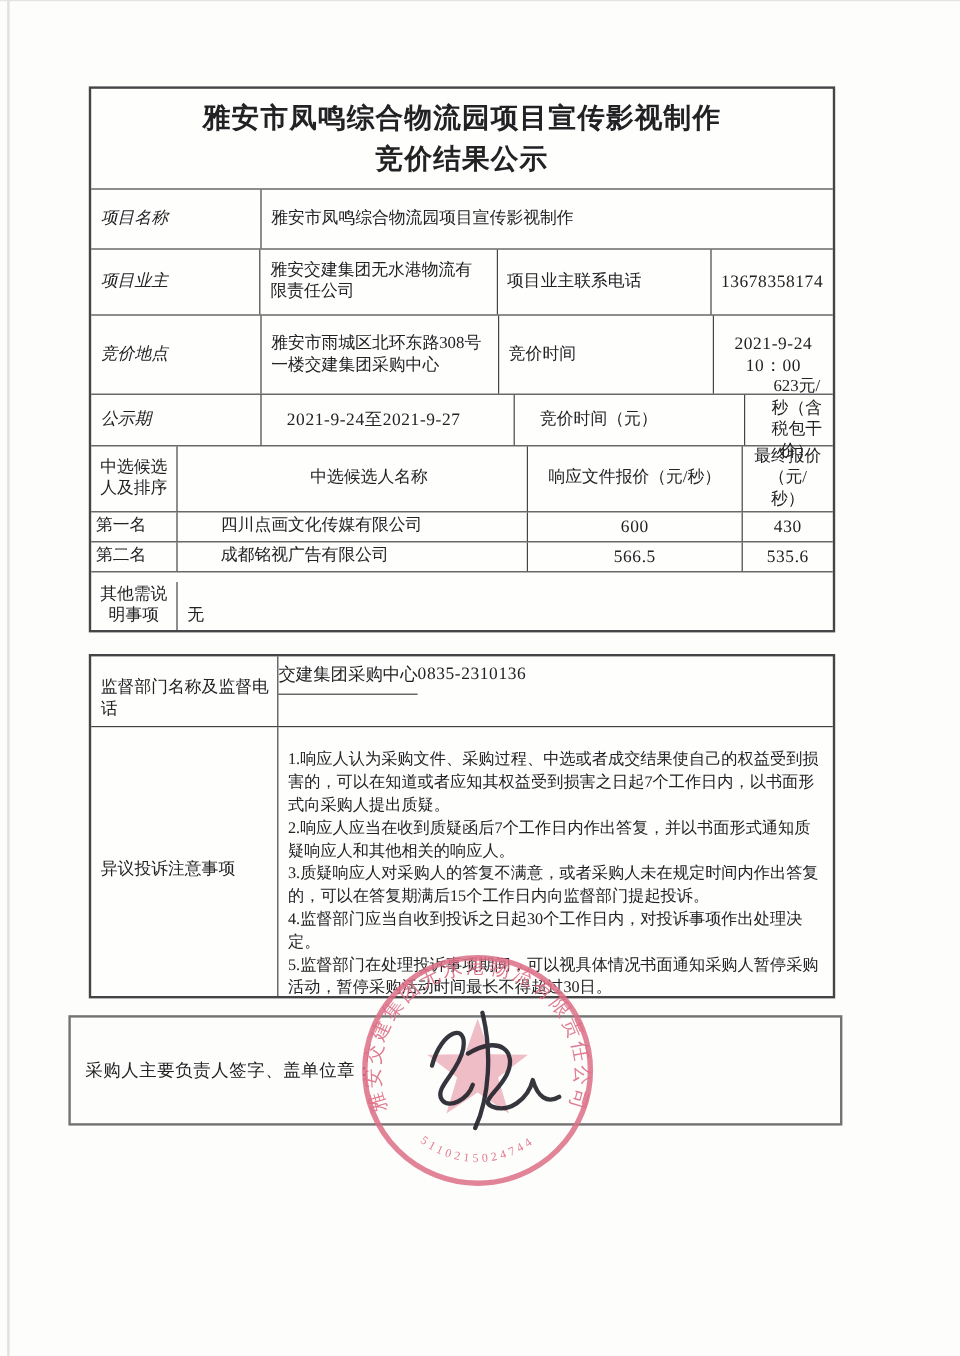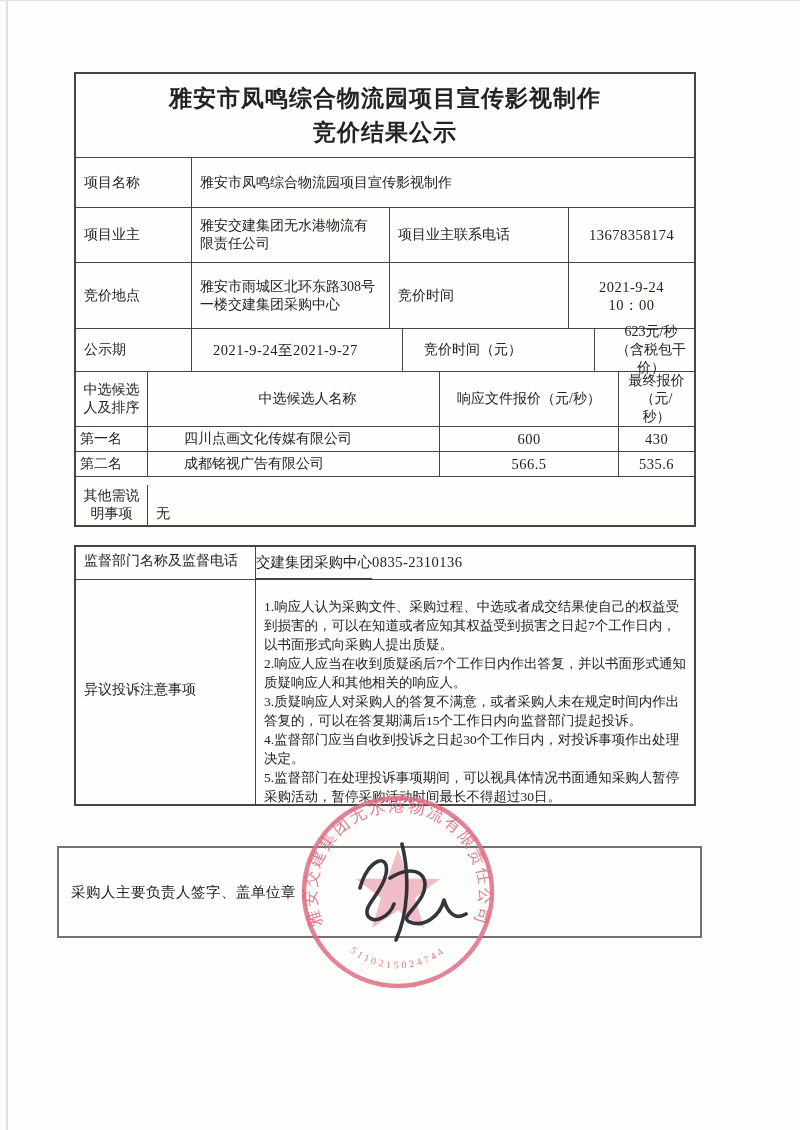--- a/index.html
+++ b/index.html
@@ -39,29 +39,29 @@
   .c-center { align-items:center; text-align:center; }
   .c-left   { align-items:flex-start; text-align:left; }
   
   .r-title { height:84px; }
   .r-title .cell { width:100%; align-items:center; justify-content:center; }
   .title-line { font-weight:bold; font-size:23px; line-height:34px; letter-spacing:1px; text-align:center; }
   
   .r1 { height:50px; } .r2 { height:55px; } .r3 { height:66px; }
   .r4 { height:43px;gap:13px; } .r5 { height:55px; }
   .r6 { height:25px; } .r7 { height:25px; } .r8 { height:48px; }
-  .w-lab  { width:116px; }
+  .w-lab  { width:142px;font-style:italic; }
   .w-val2 { width:198px; }
   .w-lab3 { width:179px; }
   .w-val4 { flex:1; }
   .w-rank { width:72px; padding:2px 4px; }
   .w-name { width:264px;margin-left:28px; }
   .num { font-size:14.5px; letter-spacing:.5px; }
   
-  .sup-left { width:180px; padding:0 6px 4px 8px; }
+  .sup-left { width:156px; padding:18px 6px 4px 8px; }
   .sup-right { flex:1; display:flex; }
   .sup-sub { height:32px; display:flex; align-items:center; justify-content:center;
              border-bottom:1px solid #454547; font-size:14.5px; }
   .sup-sub:last-child { border-bottom:none; height:31px; }
   .sup-band { display:flex; border-bottom:1px solid #454547; }
   .sup-band:last-child { border-bottom:none; }
   .obj-band { height:224px; }
   .obj-text {
     flex:1; padding:17px 6px 0 8px;
     font-size:13.5px; line-height:19px; text-align:left;

